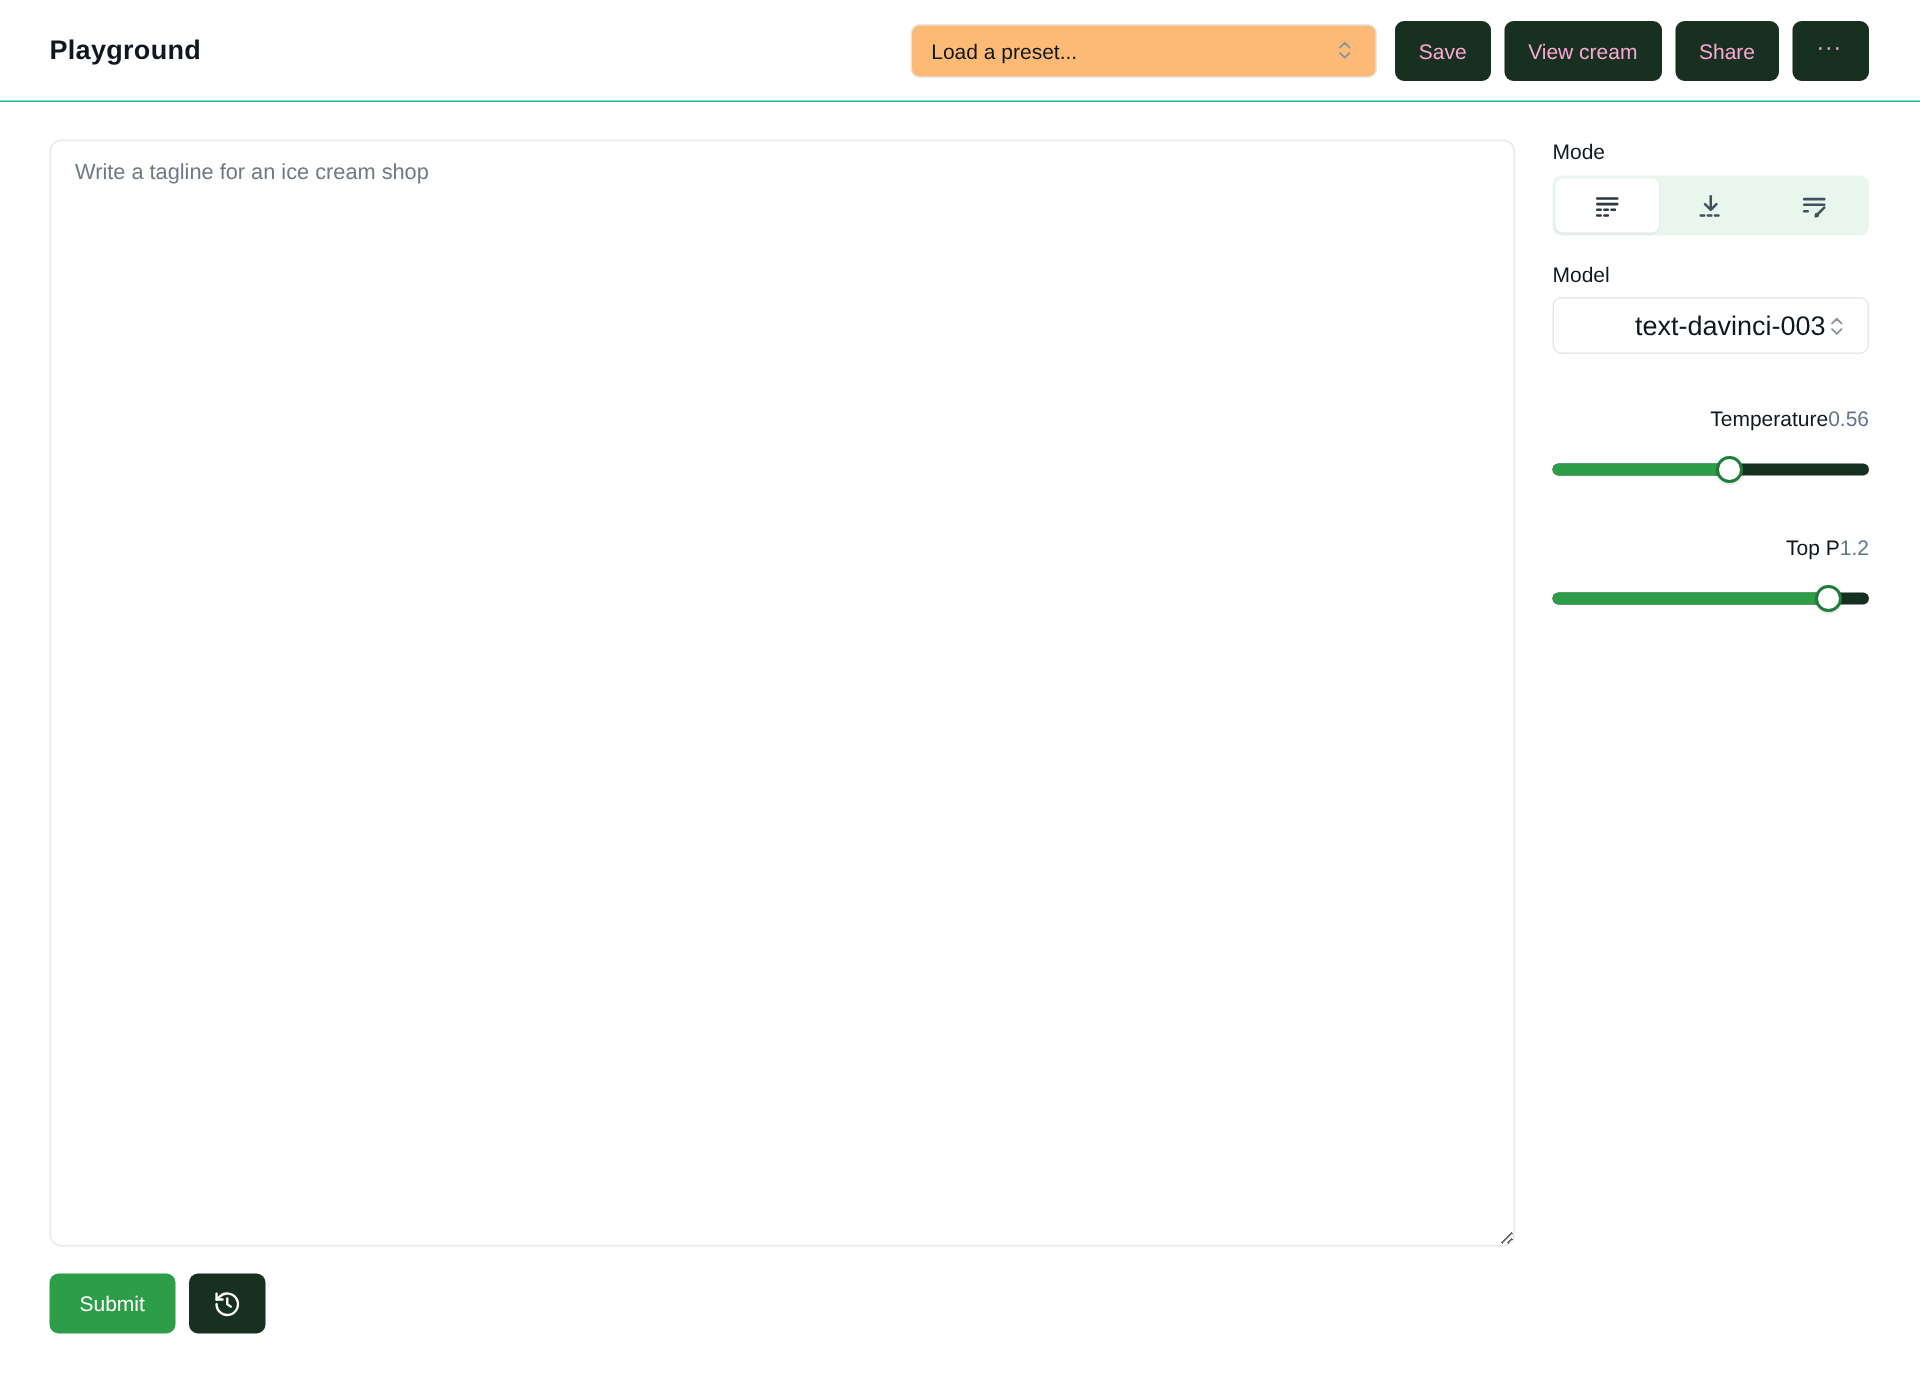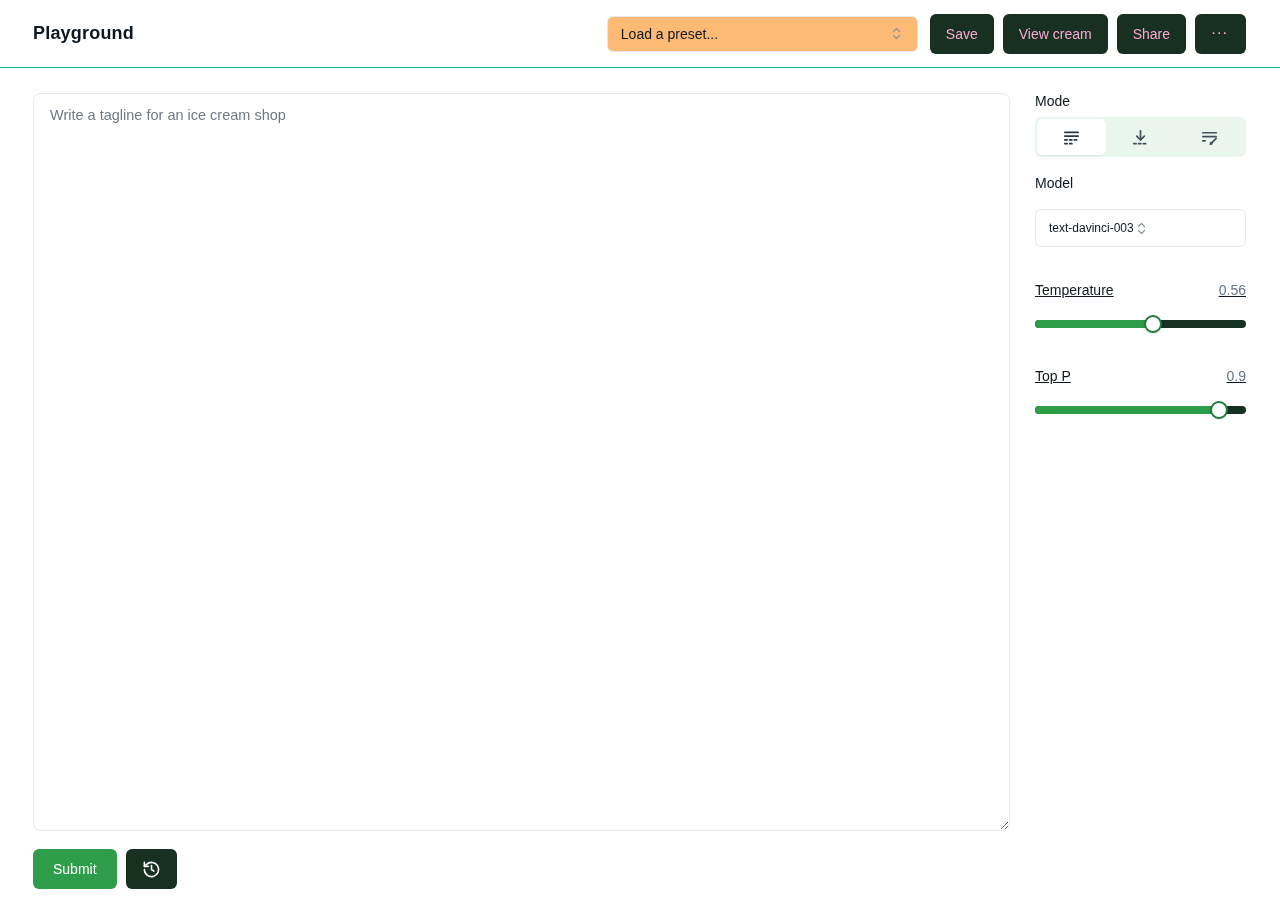--- a/index.html
+++ b/index.html
@@ -44,26 +44,26 @@
 
   
   .sidebar{width:211px;flex:none;}
   .side-label{font-size:14px;font-weight:400;color:var(--text);}
   .mode-tabs{margin-top:8px;height:40px;background:var(--mint);border-radius:6px;
     display:grid;grid-template-columns:repeat(3,1fr);padding:2px;}
   .mode-tab{display:flex;align-items:center;justify-content:center;border-radius:5px;
     color:#41505b;cursor:pointer;background:transparent;border:none;}
   .mode-tab.selected{background:#fff;color:#2b3943;box-shadow:0 1px 2px rgba(16,24,40,.06);}
   .model-block{margin-top:18px;}
-  .model-select{margin-top:18px;height:38px;border:1px solid var(--border);border-radius:6px;
-    display:flex;align-items:center;justify-content:flex-start;padding:0 13px;
-    font-size:12px;background:#fff;cursor:pointer;}
+  .model-select{margin-top:7px;height:38px;border:1px solid var(--border);border-radius:6px;
+    display:flex;align-items:center;justify-content:flex-end;padding:0 13px;
+    font-size:18px;background:#fff;cursor:pointer;}
   .param{margin-top:34px;}
   .param:first-of-type{margin-top:35px;}
-  .param-header{display:flex;justify-content:space-between;align-items:center;height:17px;text-decoration:underline;}
+  .param-header{display:flex;justify-content:flex-end;align-items:center;height:17px;}
   .param-label{font-size:14px;font-weight:500;}
   .param-value{font-size:14px;color:var(--muted);}
   .slider{position:relative;margin-top:17px;height:18px;cursor:pointer;}
   .slider-track{position:absolute;top:5px;left:0;right:0;height:8px;border-radius:99px;
     background:var(--track-dark);}
   .slider-fill{position:absolute;top:5px;left:0;height:8px;border-radius:99px;
     background:var(--green);width:var(--pct,50%);}
   .slider-thumb{position:absolute;top:0;left:var(--pct,50%);transform:translateX(-50%);
     width:18px;height:18px;border-radius:50%;background:#fff;
     border:2px solid var(--green-dark-ring);box-shadow:0 1px 2px rgba(16,24,40,.15);}
@@ -169,21 +169,21 @@
         <div class="slider-track"></div>
         <div class="slider-fill"></div>
         <div class="slider-thumb"></div>
       </div>
     </div>
 
 
     <div class="param">
       <div class="param-header">
         <span class="param-label">Top P</span>
-        <span class="param-value">0.9</span>
+        <span class="param-value">1.2</span>
       </div>
       <div class="slider" style="--pct: 87%;">
         <div class="slider-track"></div>
         <div class="slider-fill"></div>
         <div class="slider-thumb"></div>
       </div>
     </div>
 
   </div>
 </div>

